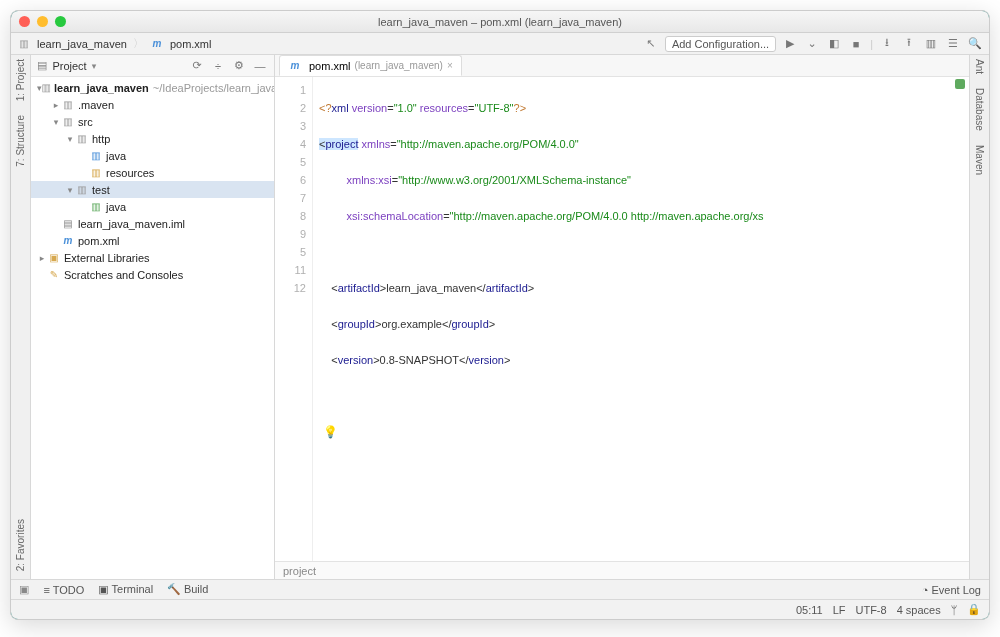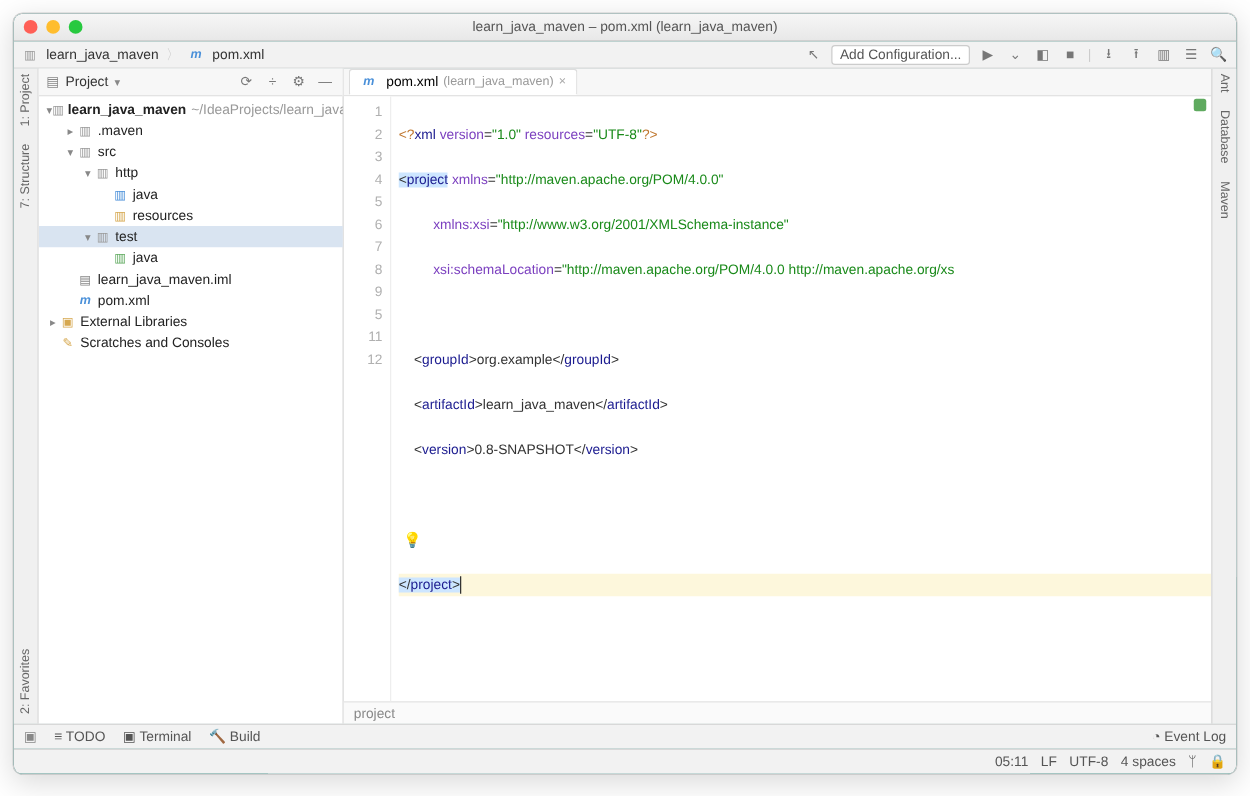--- a/index.html
+++ b/index.html
@@ -212,26 +212,25 @@
             <div>5</div>
             <div>11</div>
             <div>12</div>
           </div>
         <div class="codelines" id="codelines">
 <div class="ln"><span class="tk-pi">&lt;?</span><span class="tk-tag">xml</span><span class="tk-attr"> version</span>=<span class="tk-str">"1.0"</span><span class="tk-attr"> resources</span>=<span class="tk-str">"UTF-8"</span><span class="tk-pi">?&gt;</span></div>
 <div class="ln"><span style="background:#cde6ff">&lt;<span class="tk-tag">project</span></span><span class="tk-attr"> xmlns</span>=<span class="tk-str">"http://maven.apache.org/POM/4.0.0"</span></div>
 <div class="ln">         <span class="tk-attr">xmlns:xsi</span>=<span class="tk-str">"http://www.w3.org/2001/XMLSchema-instance"</span></div>
 <div class="ln">         <span class="tk-attr">xsi:schemaLocation</span>=<span class="tk-str">"http://maven.apache.org/POM/4.0.0 http://maven.apache.org/xs</span></div>
 <div class="ln"></div>
+<div class="ln">    &lt;<span class="tk-tag">artifactId</span>&gt;<span class="tk-txt">learn_java_maven</span>&lt;/<span class="tk-tag">artifactId</span>&gt;</div>
 <div class="ln">    &lt;<span class="tk-tag">groupId</span>&gt;<span class="tk-txt">org.example</span>&lt;/<span class="tk-tag">groupId</span>&gt;</div>
-<div class="ln">    &lt;<span class="tk-tag">artifactId</span>&gt;<span class="tk-txt">learn_java_maven</span>&lt;/<span class="tk-tag">artifactId</span>&gt;</div>
 <div class="ln">    &lt;<span class="tk-tag">version</span>&gt;<span class="tk-txt">0.8-SNAPSHOT</span>&lt;/<span class="tk-tag">version</span>&gt;</div>
 <div class="ln"></div>
 <div class="ln"><span class="lightbulb">💡</span></div>
-<div class="ln hl"><span style="background:#cde6ff">&lt;/<span class="tk-tag">project</span>&gt;</span><span class="caret"></span></div>
         </div>
       </div>
       <div class="breadbar">
         <span>project</span>
       </div>
     </div>
 
     <div class="rightstrip">
       <div class="tab">Ant</div>
       <div class="tab">Database</div>

